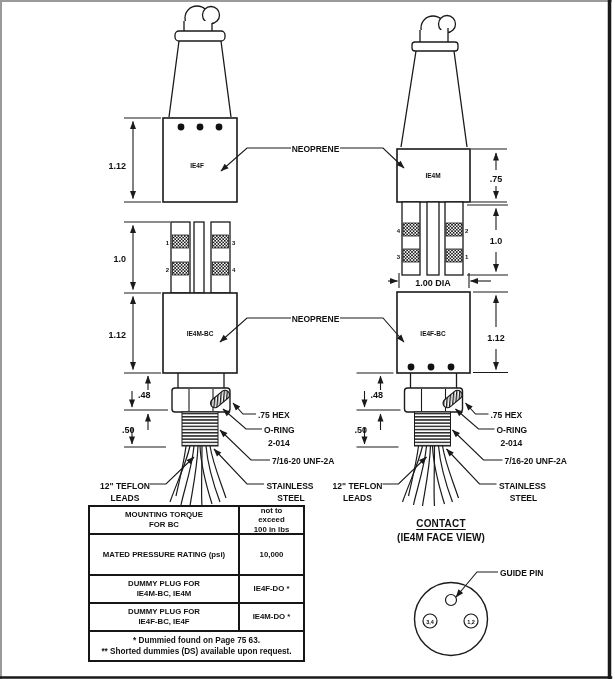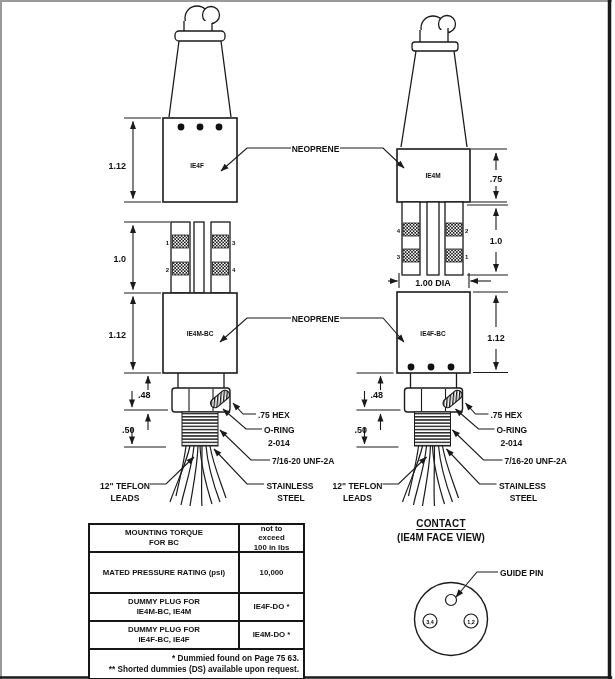--- a/index.html
+++ b/index.html
@@ -1,29 +1,29 @@
 <!DOCTYPE html>
 <html><head>
 <meta charset="utf-8">
 <style>
   *{box-sizing:border-box;margin:0;padding:0}
   body{margin:0;background:#fff}
   .page{position:relative;width:615px;height:679px;background:#fff;overflow:hidden;
         font-family:"Liberation Sans",sans-serif}
   .page svg{position:absolute;left:0;top:0}
   svg text{fill:#111;font-family:"Liberation Sans",sans-serif;font-weight:bold}
-  .tbl{position:absolute;left:88px;top:523px;width:217px;background:#fff;
+  .tbl{position:absolute;left:88px;top:505px;width:217px;background:#fff;
        border:2px solid #161616;color:#111}
   .tbl .row{display:flex;border-bottom:2px solid #161616}
   .tbl .cell{display:flex;flex-direction:column;justify-content:center;text-align:center;
        font-size:7.8px;font-weight:bold;line-height:9.6px}
   .tbl .cell.l{width:150px;border-right:2px solid #161616;padding:1px}
   .tbl .cell.r{flex:1;padding:1px 12px}
   .tbl .rr1{height:28px}.tbl .rr2{height:41px}.tbl .rr3{height:28px}.tbl .rr4{height:28px}
-  .tbl .foot{font-size:8.2px;font-weight:bold;line-height:11px;padding:3px 4px;text-align:right}
+  .tbl .foot{font-size:8.2px;font-weight:bold;line-height:11px;padding:3px 4px;text-align:center}
   .contact-hdr{position:absolute;left:382px;top:517px;width:118px;text-align:center;color:#111}
   .contact-hdr .t{font-size:10px;font-weight:bold;text-decoration:underline;
        text-underline-offset:2px;line-height:14.5px;letter-spacing:.2px}
   .contact-hdr .s{font-size:10px;font-weight:bold;line-height:11px}
 </style>
 </head>
 <body>
 
 <div class="page">
 

